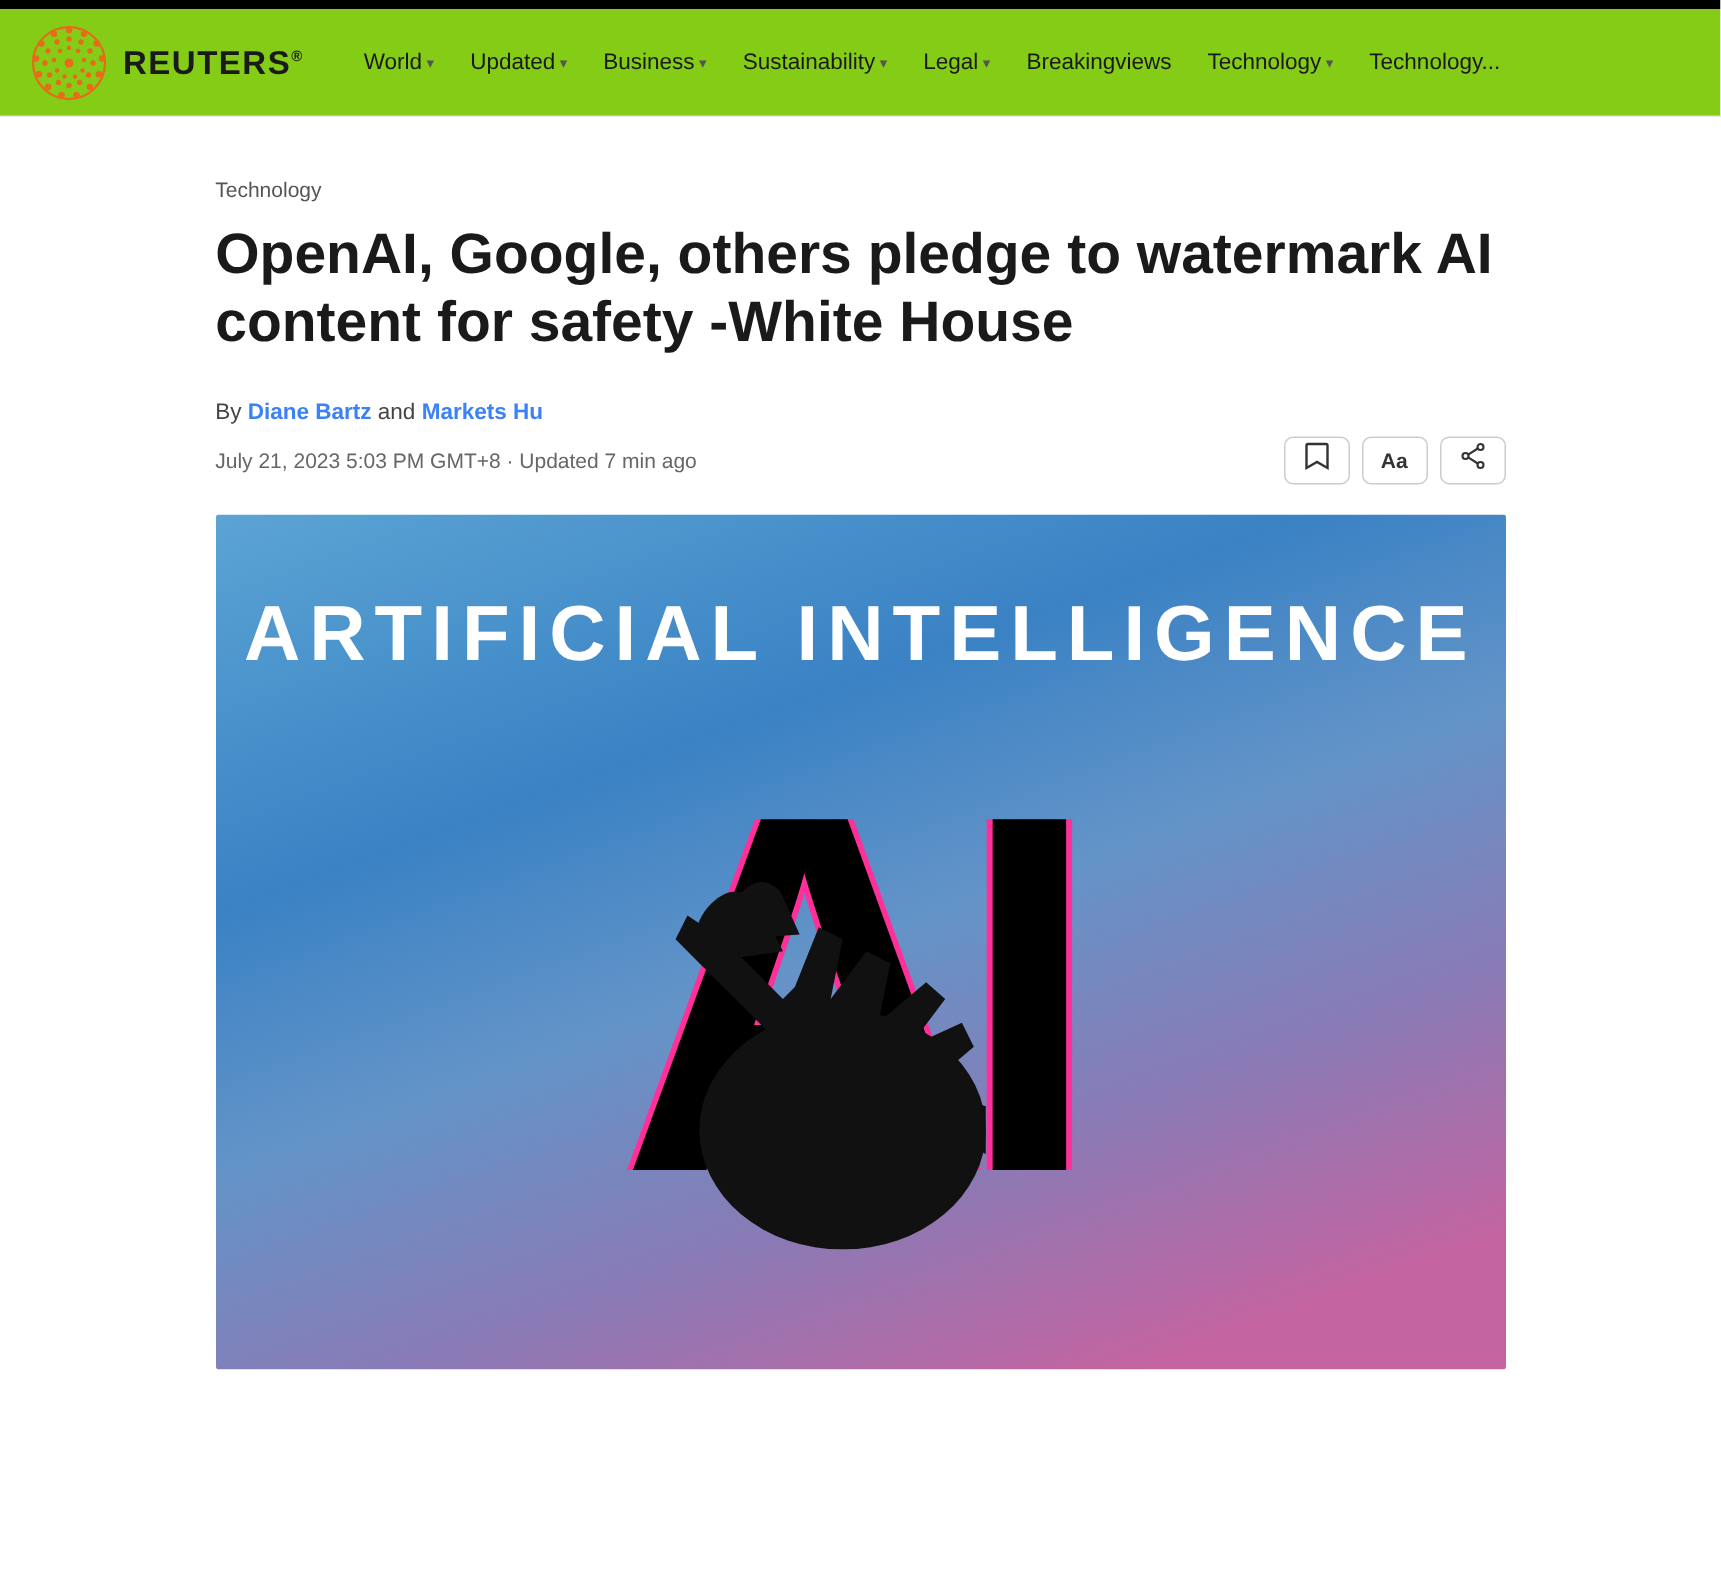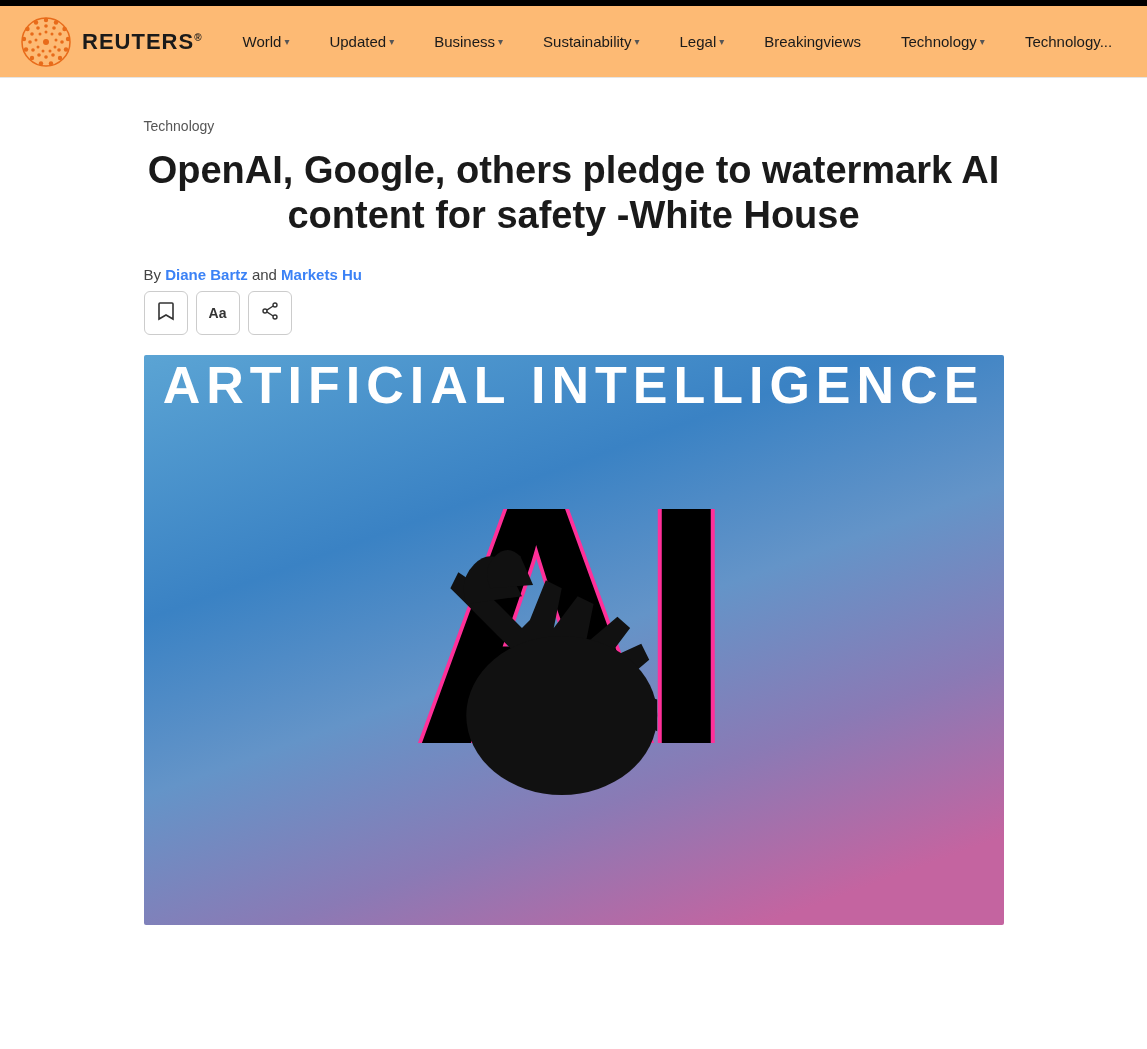--- a/index.html
+++ b/index.html
@@ -16,21 +16,21 @@
       height: 6px;
     }
 
     
     .navbar {
       display: flex;
       align-items: center;
       padding: 0 20px;
       height: 72px;
       border-bottom: 1px solid #e5e5e5;
-      background: #fdba74;
+      background: #84cc16;
     }
 
     .logo-area {
       display: flex;
       align-items: center;
       gap: 10px;
       margin-right: 30px;
       text-decoration: none;
     }
 
@@ -42,21 +42,21 @@
     .reuters-text {
       font-size: 22px;
       font-weight: 700;
       letter-spacing: 1px;
       color: #1a1a1a;
     }
 
     .nav-items {
       display: flex;
       align-items: center;
-      gap: 20px;
+      gap: 4px;
       list-style: none;
     }
 
     .nav-item {
       display: flex;
       align-items: center;
       gap: 3px;
       padding: 8px 10px;
       font-size: 15px;
       font-weight: 500;
@@ -84,21 +84,20 @@
       font-weight: 400;
     }
 
     .article-title {
       font-size: 38px;
       font-weight: 700;
       line-height: 1.18;
       color: #1a1a1a;
       margin-bottom: 28px;
       max-width: 860px;
-      text-align: center;
     }
 
     .byline {
       font-size: 15px;
       color: #444;
       margin-bottom: 8px;
     }
 
     .byline strong {
       font-weight: 700;
@@ -117,21 +116,21 @@
       color: #666;
     }
 
     .toolbar {
       display: flex;
       gap: 8px;
     }
 
     .toolbar-btn {
       width: 44px;
-      height: 44px;
+      height: 32px;
       border: 1.5px solid #ccc;
       border-radius: 6px;
       background: #fff;
       display: flex;
       align-items: center;
       justify-content: center;
       cursor: pointer;
       font-size: 16px;
       color: #333;
     }
@@ -149,20 +148,21 @@
     
     .hero-image-bg {
       width: 100%;
       height: 100%;
       background: linear-gradient(160deg, #5ba4d4 0%, #3a82c4 30%, #6494c8 50%, #8a7ab5 70%, #c464a0 90%);
       position: relative;
       display: flex;
       flex-direction: column;
       align-items: center;
       justify-content: flex-start;
+      padding-top: 50px;
     }
 
     .ai-text-banner {
       font-size: 52px;
       font-weight: 900;
       color: #fff;
       letter-spacing: 6px;
       text-align: center;
       margin-bottom: 30px;
       text-transform: uppercase;
@@ -318,20 +318,21 @@
   <h1 class="article-title">OpenAI, Google, others pledge to watermark AI content for safety -White House</h1>
 
   <div class="byline">
     <span>By</span>
     <strong>Diane Bartz</strong>
     <span>and</span>
     <strong>Markets Hu</strong>
   </div>
 
   <div class="article-meta-row">
+    <span class="timestamp">July 21, 2023 5:03 PM GMT+8 · Updated 7 min ago</span>
     <div class="toolbar">
       <button class="toolbar-btn" title="Bookmark">
         <span>
           <svg width="18" height="20" viewBox="0 0 18 20" fill="none" xmlns="http://www.w3.org/2000/svg">
             <path d="M3 2h12a1 1 0 0 1 1 1v15l-7-4-7 4V3a1 1 0 0 1 1-1z" stroke="#333" stroke-width="1.6" fill="none"></path>
           </svg>
         </span>
       </button>
       <button class="toolbar-btn" title="Font size">
         <span style="font-size:14px; font-weight:600;">Aa</span>

